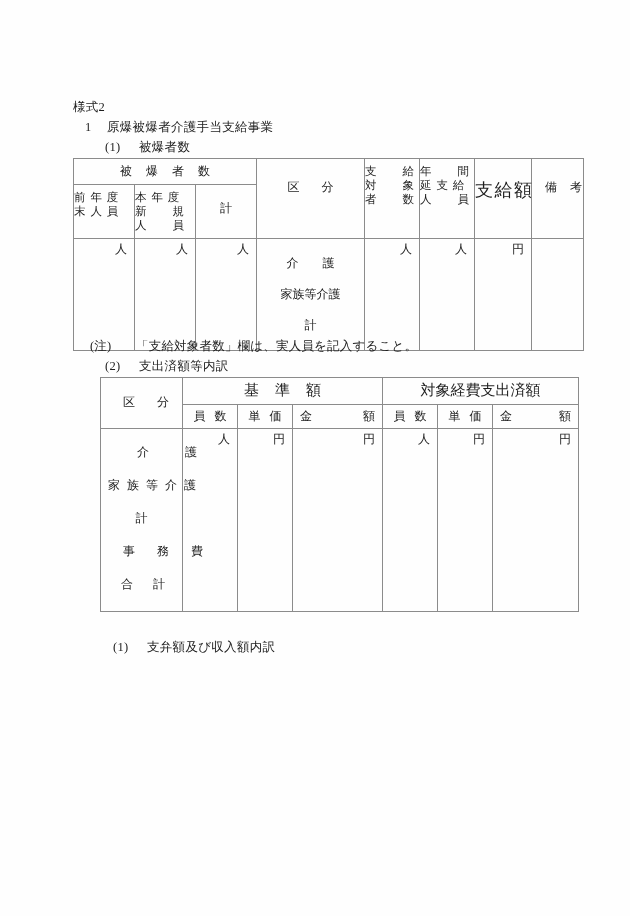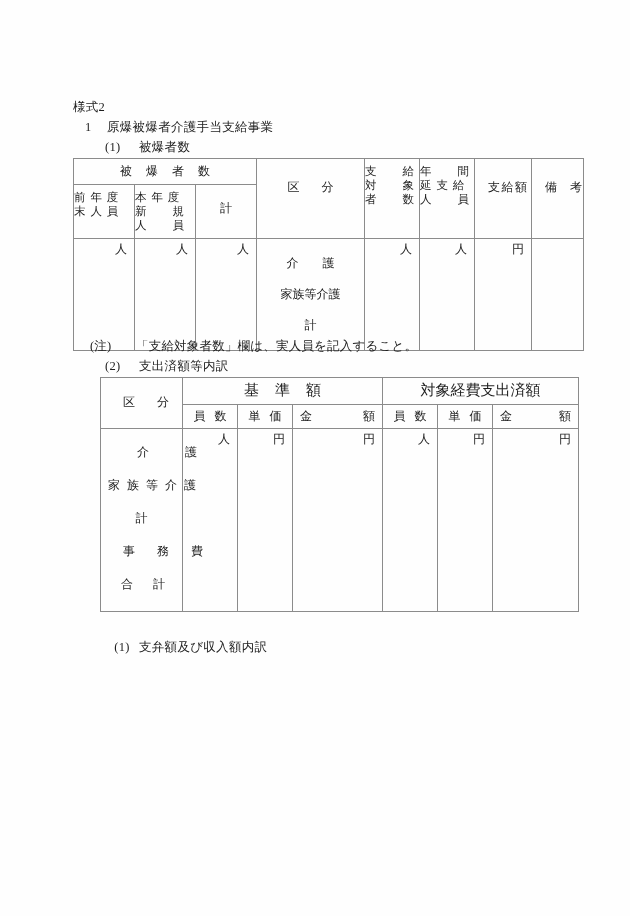--- a/index.html
+++ b/index.html
@@ -127,26 +127,25 @@
     display: block;
     text-align: center;
     letter-spacing: 22px;
     text-indent: 22px;
     padding: 22px 0 0 0;
     font-size: 12px;
     white-space: nowrap;
   }
   .t1-shikyu {
     display: block;
-    text-align: left;
+    text-align: right;
     padding: 22px 0 0 0;
-    font-size: 12px;
+    font-size: 18px;
     letter-spacing: 1.5px;
     white-space: nowrap;
-    margin-left: 13px;
   }
   .t1-bikou {
     display: block;
     text-align: left;
     letter-spacing: 13px;
     text-indent: 13px;
     padding: 22px 0 0 0;
     font-size: 12px;
     white-space: nowrap;
   }
@@ -403,17 +402,17 @@
         <span class="unit">円</span>
       </td>
       <td class="t2-rows">
         <span class="unit">円</span>
       </td>
     </tr>
   </tbody>
     </table>
 
 
-  <div class="sub-head" style="left:105px; top:639px;text-align:center;">
+  <div class="sub-head" style="left:113px; top:639px;">
     <span class="sub-num">(1)</span><span>支弁額及び収入額内訳</span>
   </div>
 
 </div>
 
 </body></html>

